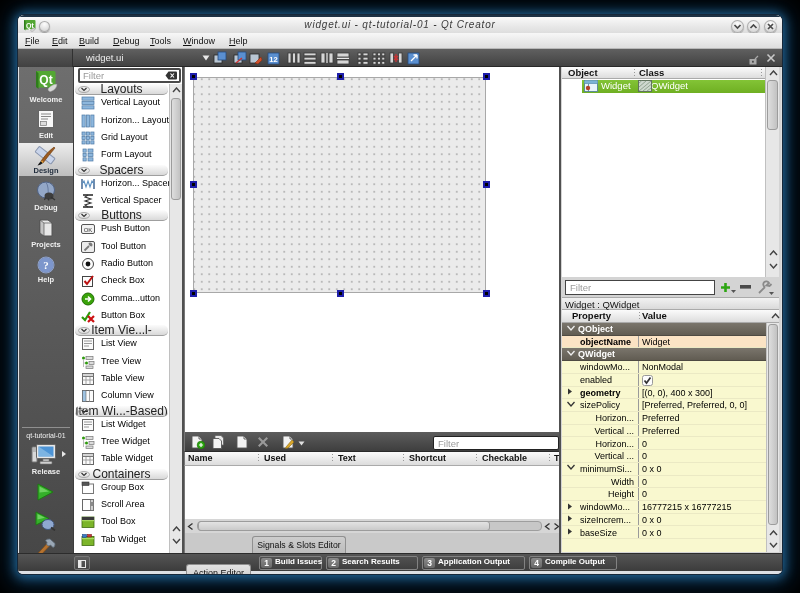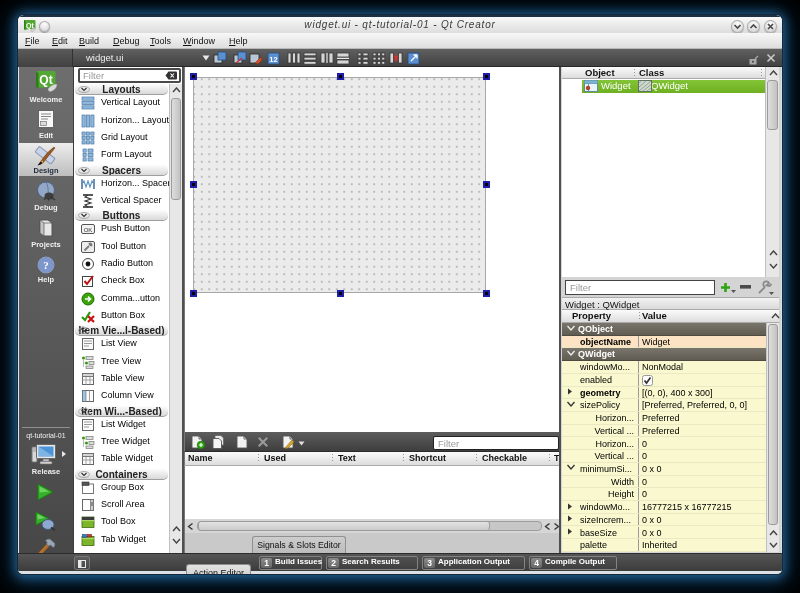--- a/index.html
+++ b/index.html
@@ -35,21 +35,21 @@
 .side-label { position:absolute; width:54px; text-align:center; font-size:7.5px; font-weight:bold; color:#f0f0f0; }
 #design-sel { position:absolute; left:0px; top:76px; width:54px; height:33px;
   background:linear-gradient(#ededed,#bdbdbd); }
 #widgetbox { position:absolute; left:55px; top:52px; width:111px; height:486px;
   background:#fff; border-left:1px solid #3c3c3c; border-right:2px solid #505050; }
 #wb-filter { position:absolute; left:4px; top:1px; width:103px; height:15px;
   border:2px solid #4a4a4a; border-radius:2px; background:#fff; }
 #wb-filter span { position:absolute; left:3px; top:0px; font-size:9.5px; color:#9a9a9a; }
 .wb-hdr { position:absolute; left:1px; width:93px; height:11px;
   background:linear-gradient(#fcfcfc,#d9d9d9); border-bottom:1px solid #9f9f9f;
-  border-radius:5px; font-size:10px; font-weight:bold; overflow:hidden; color:#222; text-align:center; line-height:11px; }
+  border-radius:5px; font-size:12px; font-weight:normal; overflow:hidden; color:#222; text-align:center; line-height:11px; }
 .wb-item { position:absolute; left:7px; font-size:9px; color:#000; height:17px; }
 .wb-item svg { position:absolute; left:0; top:1px; }
 .wb-item span { position:absolute; left:20px; top:2px; white-space:nowrap; }
 #wb-scroll { position:absolute; left:95px; top:17px; width:13px; height:469px; background:#e7e7e7; border-left:1px solid #c0c0c0; }
 #canvas { position:absolute; left:166px; top:52px; width:376px; height:380px;
   background:#fff; border-left:1px solid #777; }
 #form { position:absolute; left:8px; top:10px; width:293px; height:216px;
   background:#ebebeb; border:1px solid #a8a8a8;
   background-image:radial-gradient(circle, #9b9b9b 0.55px, rgba(0,0,0,0) 0.85px);
   background-size:7.5px 7.5px; background-position:4px 5px; }
@@ -625,21 +625,21 @@
         <path d="M1.5 0.5 L5.5 3.5 L1.5 6.5" stroke="#333" stroke-width="1.3" fill="none"></path>
       </svg>
 
   </div>
   <div id="ae-tabs">
     <div class="tab" style="left:1px; width:65px; background:linear-gradient(#e2e2e2,#cccccc); z-index:2;margin-top:28px;">Action Editor</div>
     <div class="tab" style="left:67px; width:94px; background:linear-gradient(#cdcdcd,#bcbcbc); font-size:8.7px;">Signals &amp; Slots Editor</div>
   </div>
   <div id="rightpanel">
     <div id="obj-head">
-      <span style="position:absolute;left:23px;top:0px">Object</span>
+      <span style="position:absolute;left:6px;top:0px">Object</span>
       <span style="position:absolute;left:77px;top:0px">Class</span>
       <div class="abs" style="left:72px;top:2px;width:1px;height:9px;background:repeating-linear-gradient(#999 0,#999 1px,transparent 1px,transparent 3px);"></div>
       <div class="abs" style="left:199px;top:2px;width:1px;height:9px;background:repeating-linear-gradient(#999 0,#999 1px,transparent 1px,transparent 3px);"></div>
     </div>
     <div id="obj-tree">
       <div id="obj-green">
         <span style="position:absolute;left:19px;top:0px">Widget</span>
         <span style="position:absolute;left:69px;top:0px">QWidget</span>
 
         <svg class="abs" style="left:2px; top:0px;" width="14" height="12">
@@ -818,25 +818,20 @@
       <div class="prow" style="top:203.5px;">
           <span class="ar">
             <svg width="6" height="7">
               <path d="M1 0.5 L5 3.5 L1 6.5" fill="#333"></path>
             </svg>
           </span>
           <span class="nm">baseSize</span>
           <span class="vl">0 x 0</span>
           <div class="pvline"></div>
         </div>
-      <div class="prow" style="top:216.2px;">
-          <span class="nm">palette</span>
-          <span class="vl">Inherited</span>
-          <div class="pvline"></div>
-        </div>
     </div>
 
     <div class="scol" style="left:205px; top:256px; width:13px; height:229px;">
       <div class="schandle" style="left:1px; top:1px; width:10px; height:201px;"></div>
       <svg class="abs" style="left:2px; top:207px;" width="9" height="6">
           <path d="M1 5 L4.5 1 L8 5" stroke="#444" stroke-width="1.4" fill="none"></path>
         </svg>
       <svg class="abs" style="left:2px; top:219px;" width="9" height="6">
           <path d="M1 1 L4.5 5 L8 1" stroke="#444" stroke-width="1.4" fill="none"></path>
         </svg>

